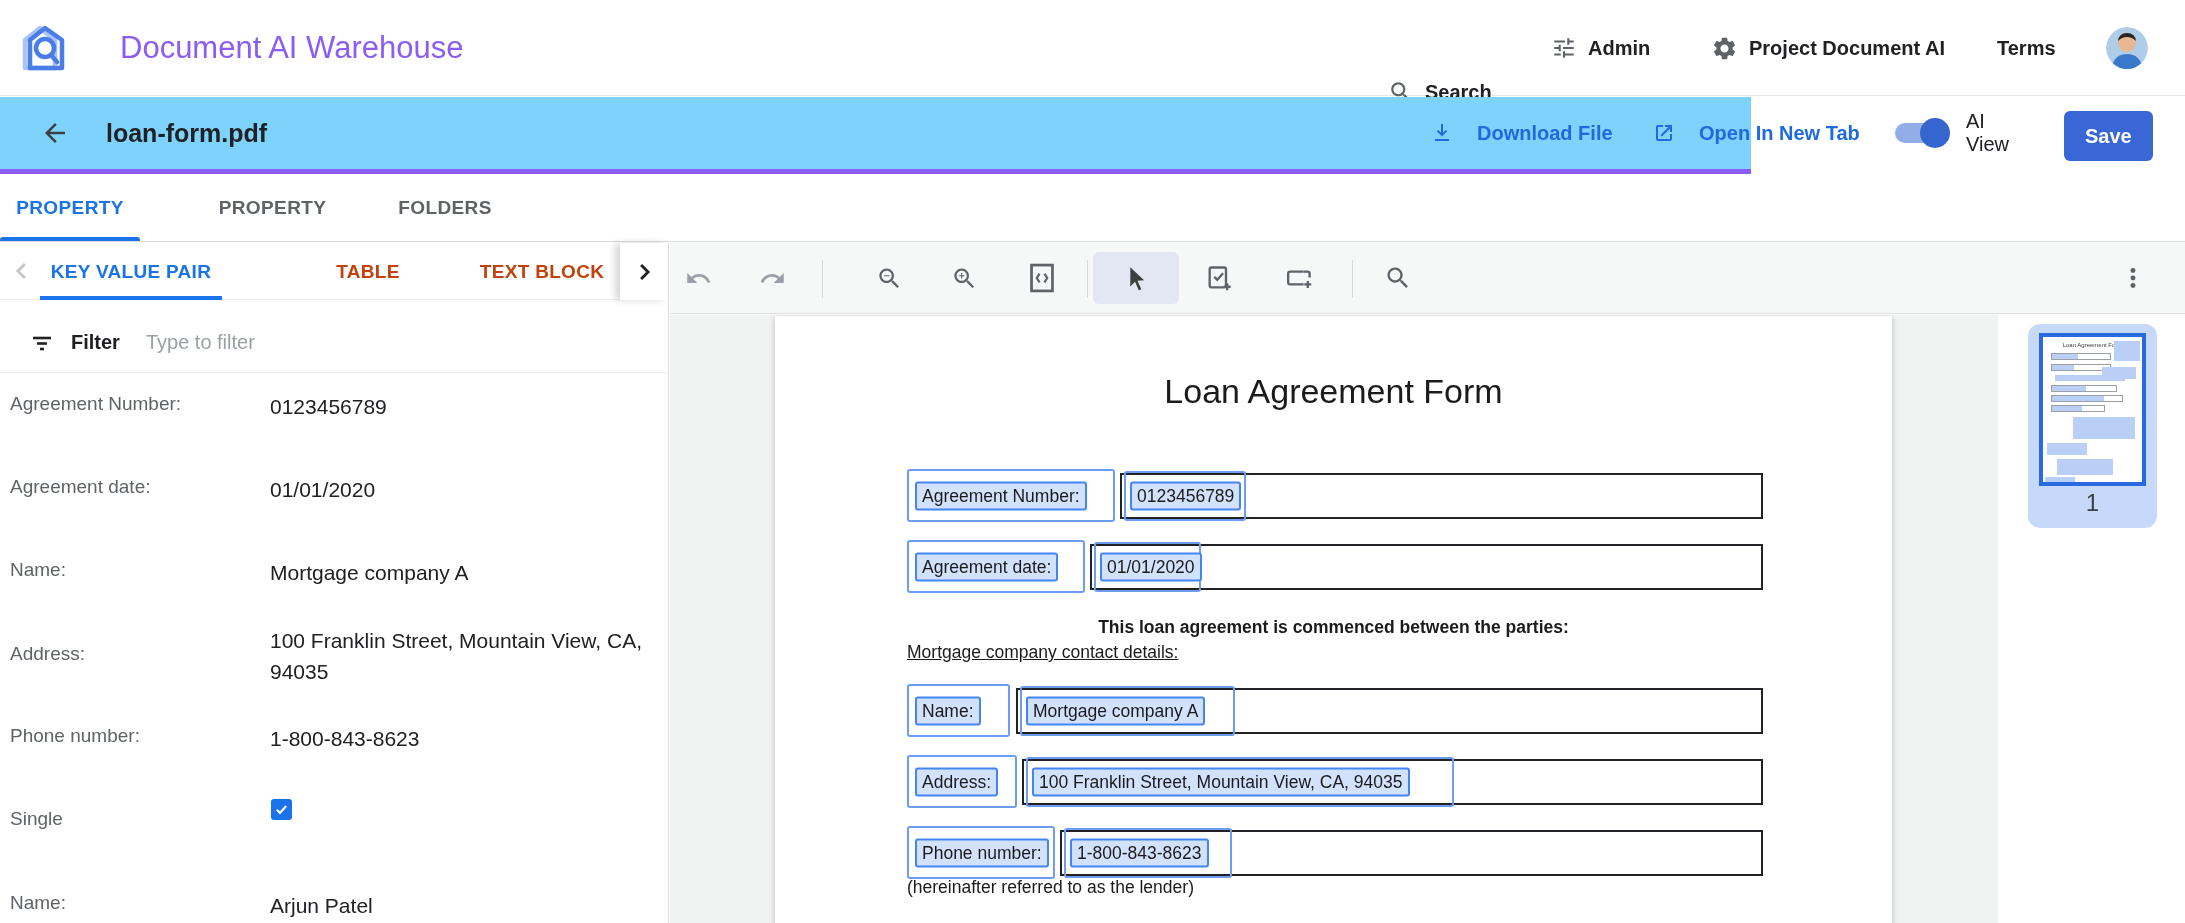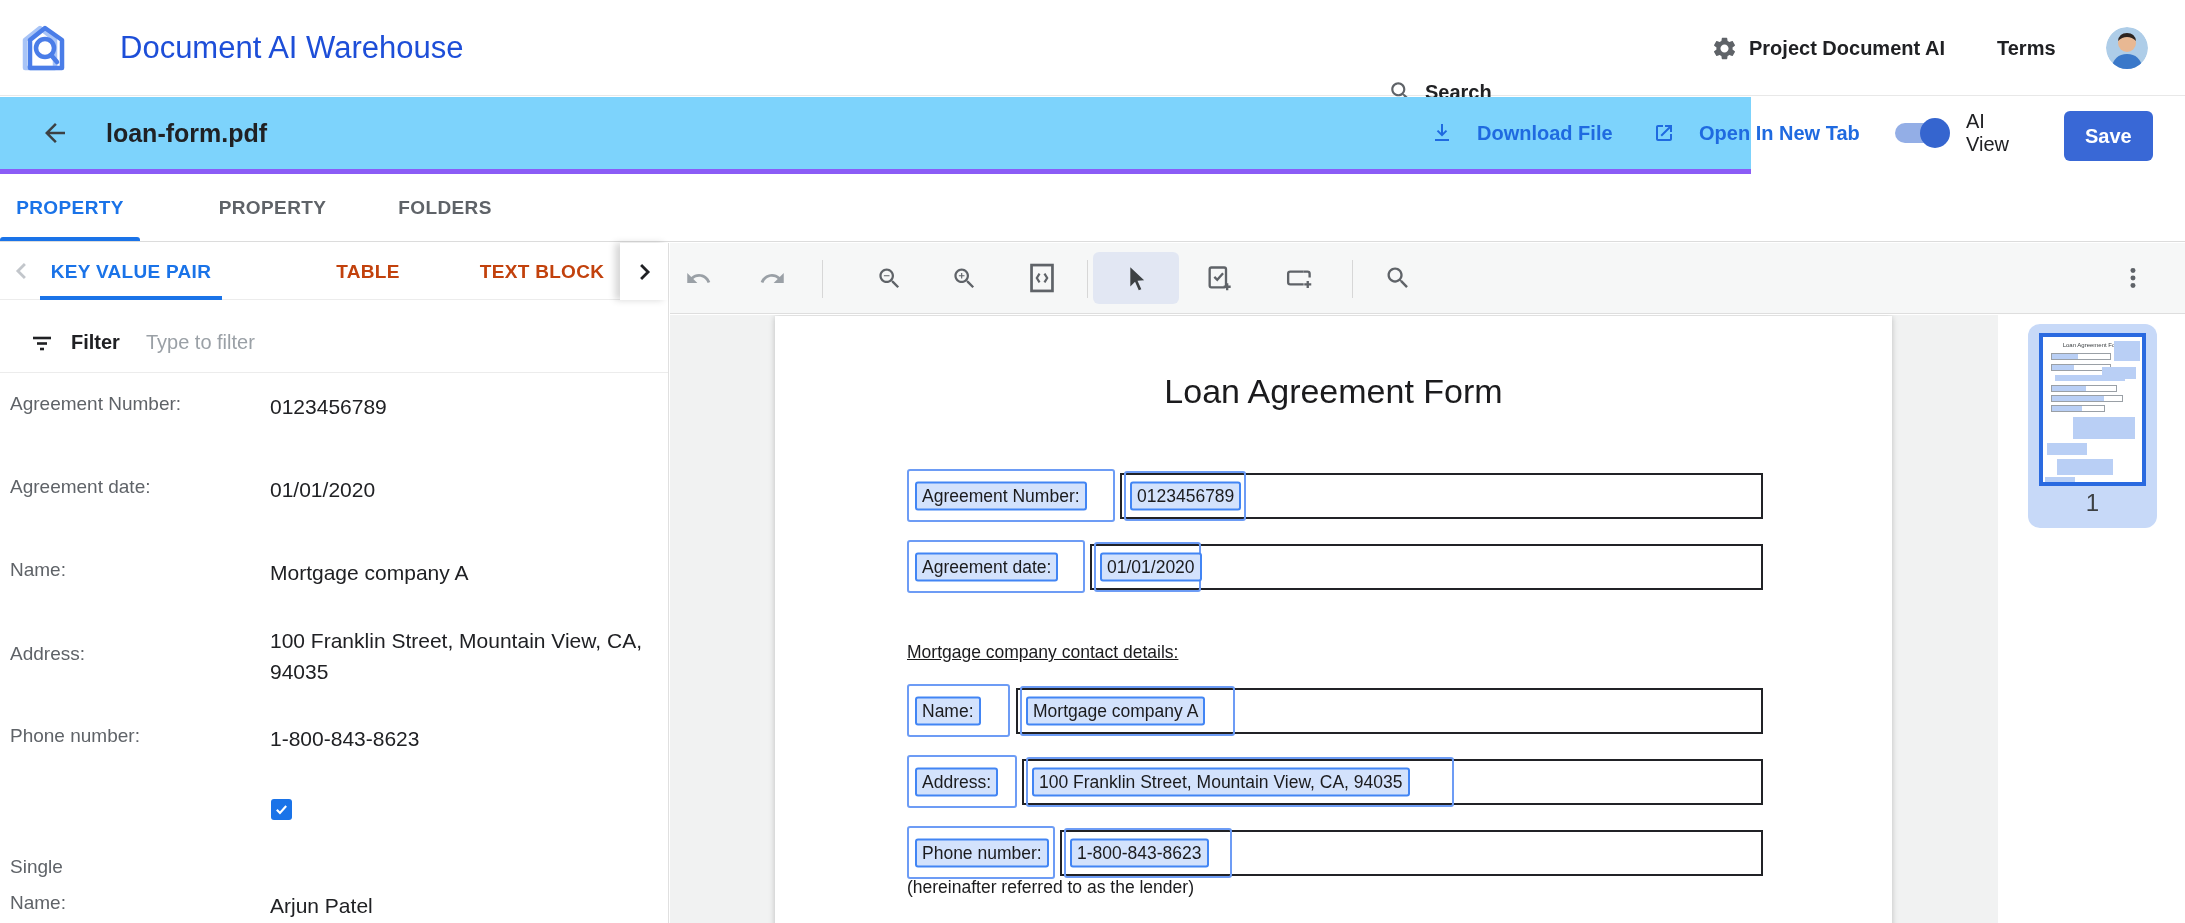--- a/index.html
+++ b/index.html
@@ -8,21 +8,21 @@
     font-family: "Liberation Sans", sans-serif;
     color:#202124; background:#fff; overflow:hidden; position:relative;
   }
   svg { display:block; }
 
   
   .header { position:absolute; top:0; left:0; width:2185px; height:96px;
             border-bottom:1px solid #e8e8e8; background:#fff; }
   .logo { position:absolute; left:16px; top:23px; }
   .app-title { position:absolute; left:120px; top:50%; transform:translateY(-50%);
-               font-size:31px; color:#1d4ed8; white-space:nowrap; }
+               font-size:31px; color:#8b5cf6; white-space:nowrap; }
   .hnav-item { position:absolute; top:0; height:96px; display:flex; align-items:center;
                gap:11px; font-size:20px; font-weight:bold; color:#202124; cursor:pointer; white-space:nowrap; }
   .hnav-search { left:1388px;margin-top:44px; } .hnav-admin { left:1551px; }
   .hnav-project { left:1711px; } .hnav-terms { left:1954px;margin-left:43px; }
   .avatar { position:absolute; left:2106px; top:27px; width:42px; height:42px;
             border-radius:50%; overflow:hidden; cursor:pointer; }
 
   
   .filebar { position:absolute; top:97px; left:0; width:1751px; height:77px;
              border-bottom:5px solid #8b5cf6; background:#7dd3fc; }
@@ -158,20 +158,28 @@
   <div class="app-title">Document AI Warehouse</div>
 
   <div class="hnav-item hnav-search">
     <span>
       <svg width="26" height="26" viewBox="0 0 24 24">
           <path class="icon-gray" d="M15.5 14h-.79l-.28-.27C15.41 12.59 16 11.11 16 9.5 16 5.91 13.09 3 9.5 3S3 5.91 3 9.5 5.91 16 9.5 16c1.61 0 3.09-.59 4.23-1.57l.27.28v.79l5 4.99L20.49 19l-4.99-5zm-6 0C7.01 14 5 11.99 5 9.5S7.01 5 9.5 5 14 7.01 14 9.5 11.99 14 9.5 14z"></path>
         </svg>
     </span>
     <span>Search</span>
   </div>
+  <div class="hnav-item hnav-admin">
+    <span>
+      <svg width="26" height="26" viewBox="0 0 24 24">
+          <path class="icon-gray" d="M3 17v2h6v-2H3zM3 5v2h10V5H3zm10 16v-2h8v-2h-8v-2h-2v6h2zM7 9v2H3v2h4v2h2V9H7zm14 4v-2H11v2h10zm-6-4h2V7h4V5h-4V3h-2v6z"></path>
+        </svg>
+    </span>
+    <span>Admin</span>
+  </div>
   <div class="hnav-item hnav-project">
     <span>
       <svg width="27" height="27" viewBox="0 0 24 24">
           <path class="icon-gray" d="M19.14 12.94c.04-.3.06-.61.06-.94 0-.32-.02-.64-.07-.94l2.03-1.58c.18-.14.23-.41.12-.61l-1.92-3.32c-.12-.22-.37-.29-.59-.22l-2.39.96c-.5-.38-1.03-.7-1.62-.94l-.36-2.54c-.04-.24-.24-.41-.48-.41h-3.84c-.24 0-.43.17-.47.41l-.36 2.54c-.59.24-1.13.57-1.62.94l-2.39-.96c-.22-.08-.47 0-.59.22L2.74 8.87c-.12.21-.08.47.12.61l2.03 1.58c-.05.3-.09.63-.09.94s.02.64.07.94l-2.03 1.58c-.18.14-.23.41-.12.61l1.92 3.32c.12.22.37.29.59.22l2.39-.96c.5.38 1.03.7 1.62.94l.36 2.54c.05.24.24.41.48.41h3.84c.24 0 .44-.17.47-.41l.36-2.54c.59-.24 1.13-.56 1.62-.94l2.39.96c.22.08.47 0 .59-.22l1.92-3.32c.12-.22.07-.47-.12-.61l-2.01-1.58zM12 15.6c-1.98 0-3.6-1.62-3.6-3.6s1.62-3.6 3.6-3.6 3.6 1.62 3.6 3.6-1.62 3.6-3.6 3.6z"></path>
         </svg>
     </span>
     <span>Project Document AI</span>
   </div>
   <div class="hnav-item hnav-terms">
     <span>Terms</span>
@@ -270,21 +278,21 @@
   </div>
   <div>
     <div class="kvrow-label" style="top:400px;">Address:</div>
     <div class="kvrow-value" style="top:382px;">100 Franklin Street, Mountain View, CA, 94035</div>
   </div>
   <div>
     <div class="kvrow-label" style="top:482px;">Phone number:</div>
     <div class="kvrow-value" style="top:480px;">1-800-843-8623</div>
   </div>
   <div>
-    <div class="kvrow-label" style="top:565px;margin-top:48px;">Single</div>
+    <div class="kvrow-label" style="top:565px;">Single</div>
     <div class="checkbox" style="top:556px;">
       <span>
         <svg width="15" height="15" viewBox="0 0 24 24">
             <path fill="none" stroke="#fff" stroke-width="3.4" d="M4.5 12.5l5 5 10-11"></path>
           </svg>
       </span>
     </div>
   </div>
   <div>
     <div class="kvrow-label" style="top:649px;">Name:</div>
@@ -372,20 +380,21 @@
 
     <div class="frow fr1">
       <div class="kv-group"></div>
       <div class="blackbox">
         <div class="val-group"></div>
         <div class="chip val-chip">01/01/2020</div>
       </div>
       <div class="chip label-chip">Agreement date:</div>
     </div>
 
+    <div class="doc-intro">This loan agreement is commenced between the parties:</div>
     <div class="doc-section">Mortgage company contact details:</div>
 
     <div class="frow fr2">
       <div class="kv-group"></div>
       <div class="blackbox">
         <div class="val-group"></div>
         <div class="chip val-chip">Mortgage company A</div>
       </div>
       <div class="chip label-chip">Name:</div>
     </div>

